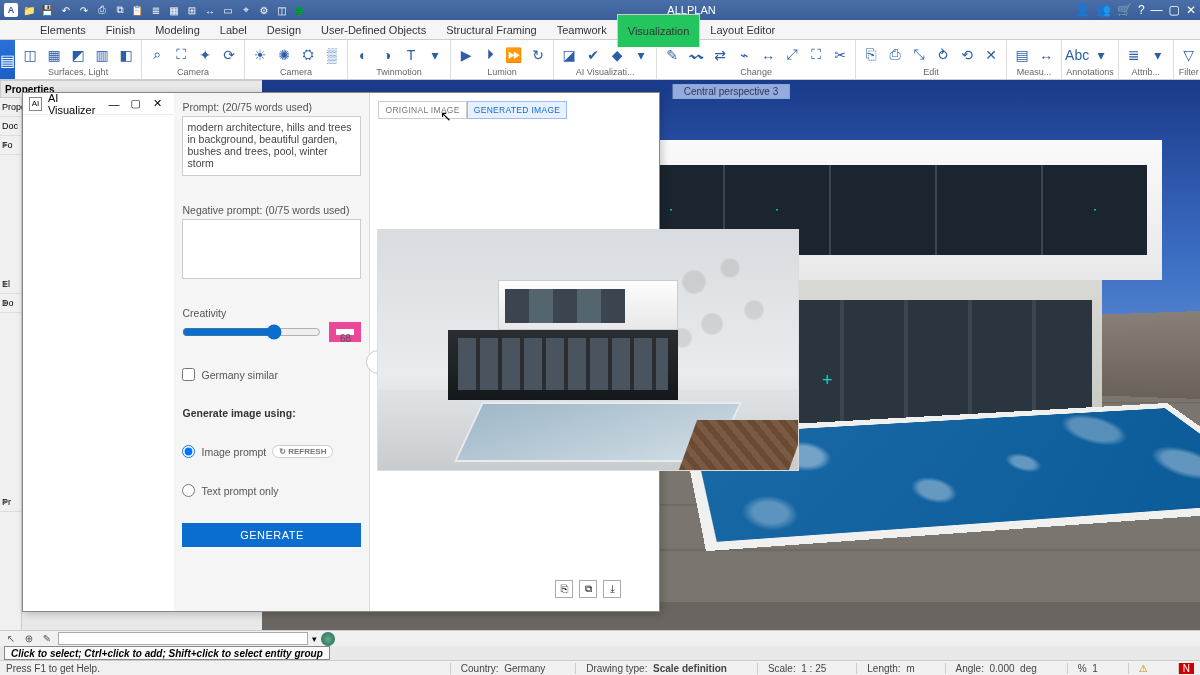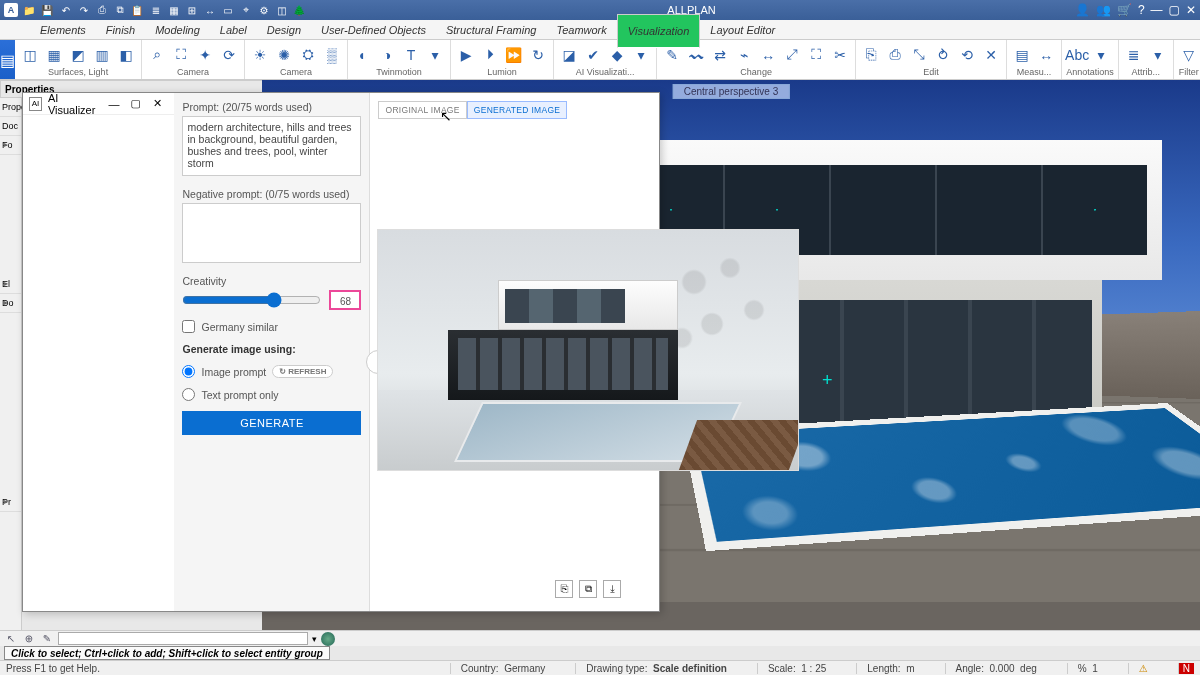--- a/index.html
+++ b/index.html
@@ -9,21 +9,21 @@
 .titlebar { height:20px; background:linear-gradient(#4a6fa8,#3a5f98); display:flex; align-items:center; padding:0 4px; color:#fff; }
 .titlebar .app-icon { width:14px; height:14px; background:#fff; border-radius:2px; margin-right:4px; display:flex; align-items:center; justify-content:center; font-size:9px; color:#3a5f98; font-weight:bold; }
 .titlebar .qat { display:flex; gap:2px; }
 .titlebar .qat .qat-btn { width:16px; height:16px; display:flex; align-items:center; justify-content:center; font-size:10px; cursor:pointer; }
 .titlebar .title { flex:1; text-align:center; font-size:11px; }
 .titlebar .right-icons { display:flex; gap:6px; align-items:center; }
 .titlebar .right-icons span { cursor:pointer; font-size:12px; }
 
 
 .menubar { height:20px; background:#f5f5f5; display:flex; align-items:center; padding-left:30px; border-bottom:1px solid #ccc; }
-.menubar .tab { padding:16px 10px; height:100%; display:flex; align-items:center; font-size:11px; cursor:pointer; color:#333;font-style:italic; }
+.menubar .tab { padding:16px 10px; height:100%; display:flex; align-items:center; font-size:11px; cursor:pointer; color:#333; }
 .menubar .tab.active { background:#22c55e; border:1px solid #ccc; border-bottom:1px solid #fff; position:relative; top:1px; }
 
 
 .ribbon { height:40px; background:#fff; border-bottom:1px solid #ccc; display:flex; overflow:hidden; }
 .ribbon .group { display:flex; flex-direction:column; border-right:1px solid #ddd; padding:2px 4px 0; }
 .ribbon .group .buttons { display:flex; gap:2px; flex:1; align-items:center; }
 .ribbon .group .btn { width:22px; height:22px; border:1px solid transparent; display:flex; align-items:center; justify-content:center; font-size:14px; cursor:pointer; color:#2b5fa8; }
 .ribbon .group .label { font-size:9px; text-align:center; color:#666; height:12px; line-height:10px; white-space:nowrap; overflow:hidden; }
 .app-btn { width:30px; height:40px; background:linear-gradient(#2b6fd8,#1a5fc8); display:flex; align-items:center; justify-content:center; color:#fff; font-size:16px; cursor:pointer; }
 
@@ -37,26 +37,26 @@
 .sidebar-slivers .item { padding:4px 2px; border-bottom:1px solid #ddd; cursor:pointer; }
 .sidebar-slivers .expand { position:absolute; left:4px; font-size:8px; color:#666; }
 
 
 .ai-window { position:absolute; left:22px; top:92px; width:638px; height:520px; background:#fff; border:1px solid #888; box-shadow:2px 2px 8px rgba(0,0,0,0.2); display:flex; flex-direction:row; }
 .ai-window .win-title { height:22px; background:#fff; display:flex; align-items:center; padding:0 6px; font-size:11px; border-bottom:1px solid #eee; }
 .ai-window .win-title .ic { width:14px; height:14px; border:1px solid #888; margin-right:6px; font-size:8px; display:flex; align-items:center; justify-content:center; }
 .ai-window .win-title .spacer { flex:1; }
 .ai-window .win-title .wbtn { width:24px; height:20px; display:flex; align-items:center; justify-content:center; font-size:11px; cursor:pointer; }
 .ai-window .body { flex:1; display:flex; }
-.ai-window .left-panel { width:196px; background:#f5f5f5; border-right:1px solid #ddd; padding:8px; display:flex; flex-direction:column; gap:10px; font-size:10.5px; color:#555; }
+.ai-window .left-panel { width:196px; background:#f5f5f5; border-right:1px solid #ddd; padding:8px; display:flex; flex-direction:column; gap:26px; font-size:10.5px; color:#555; }
 .ai-window .left-panel label { display:block; margin-bottom:3px; }
 .ai-window .left-panel textarea { width:100%; height:60px; border:1px solid #ccc; background:#fff; font-size:10.5px; padding:4px; resize:none; color:#444; font-family:inherit;}
 .ai-window .left-panel .slider-row { display:flex; align-items:center; gap:8px; }
 .ai-window .left-panel input[type=range] { flex:1; accent-color:#0a6ed1; }
-.ai-window .left-panel .slider-val { width:32px; height:20px; border:2px solid #ec4899; background:#fff; text-align:center; line-height:20px; font-size:10px; }
+.ai-window .left-panel .slider-val { width:32px; height:20px; border:7px solid #ec4899; background:#fff; text-align:center; line-height:20px; font-size:10px; }
 .ai-window .left-panel .check-row,.ai-window .left-panel .radio-row { display:flex; align-items:center; gap:6px; font-size:10.5px; }
 .ai-window .left-panel .refresh { font-size:8px; border:1px solid #ccc; border-radius:8px; padding:1px 6px; background:#fff; cursor:pointer; color:#777;font-weight:bold;}
 .ai-window .left-panel .gen-btn { background:#0a6ed1; color:#fff; border:none; height:24px; font-size:11px; cursor:pointer; letter-spacing:0.5px;}
 .ai-window .right-panel { flex:1; padding:8px; display:flex; flex-direction:column; position:relative;}
 .ai-window .img-tabs { display:flex; margin-bottom:6px; }
 .ai-window .img-tabs .itab { font-size:8.5px; padding:3px 6px; border:1px solid #ccc; cursor:pointer; color:#777; letter-spacing:0.3px;}
 .ai-window .img-tabs .itab.active { background:#e8f0ff; color:#0a6ed1; border-color:#9bf; }
 .ai-window .image-area { flex:1; display:flex; align-items:center; justify-content:center; position:relative;}
 .ai-window .image-area .gen-img { width:420px; height:240px; position:relative; overflow:hidden; box-shadow:0 0 0 1px #ddd;}
 .ai-window .nav-arrow { position:absolute; left:-12px; top:50%; width:24px; height:24px; border-radius:50%; background:#fff; border:1px solid #ccc; display:flex; align-items:center; justify-content:center; font-size:11px; cursor:pointer; }

